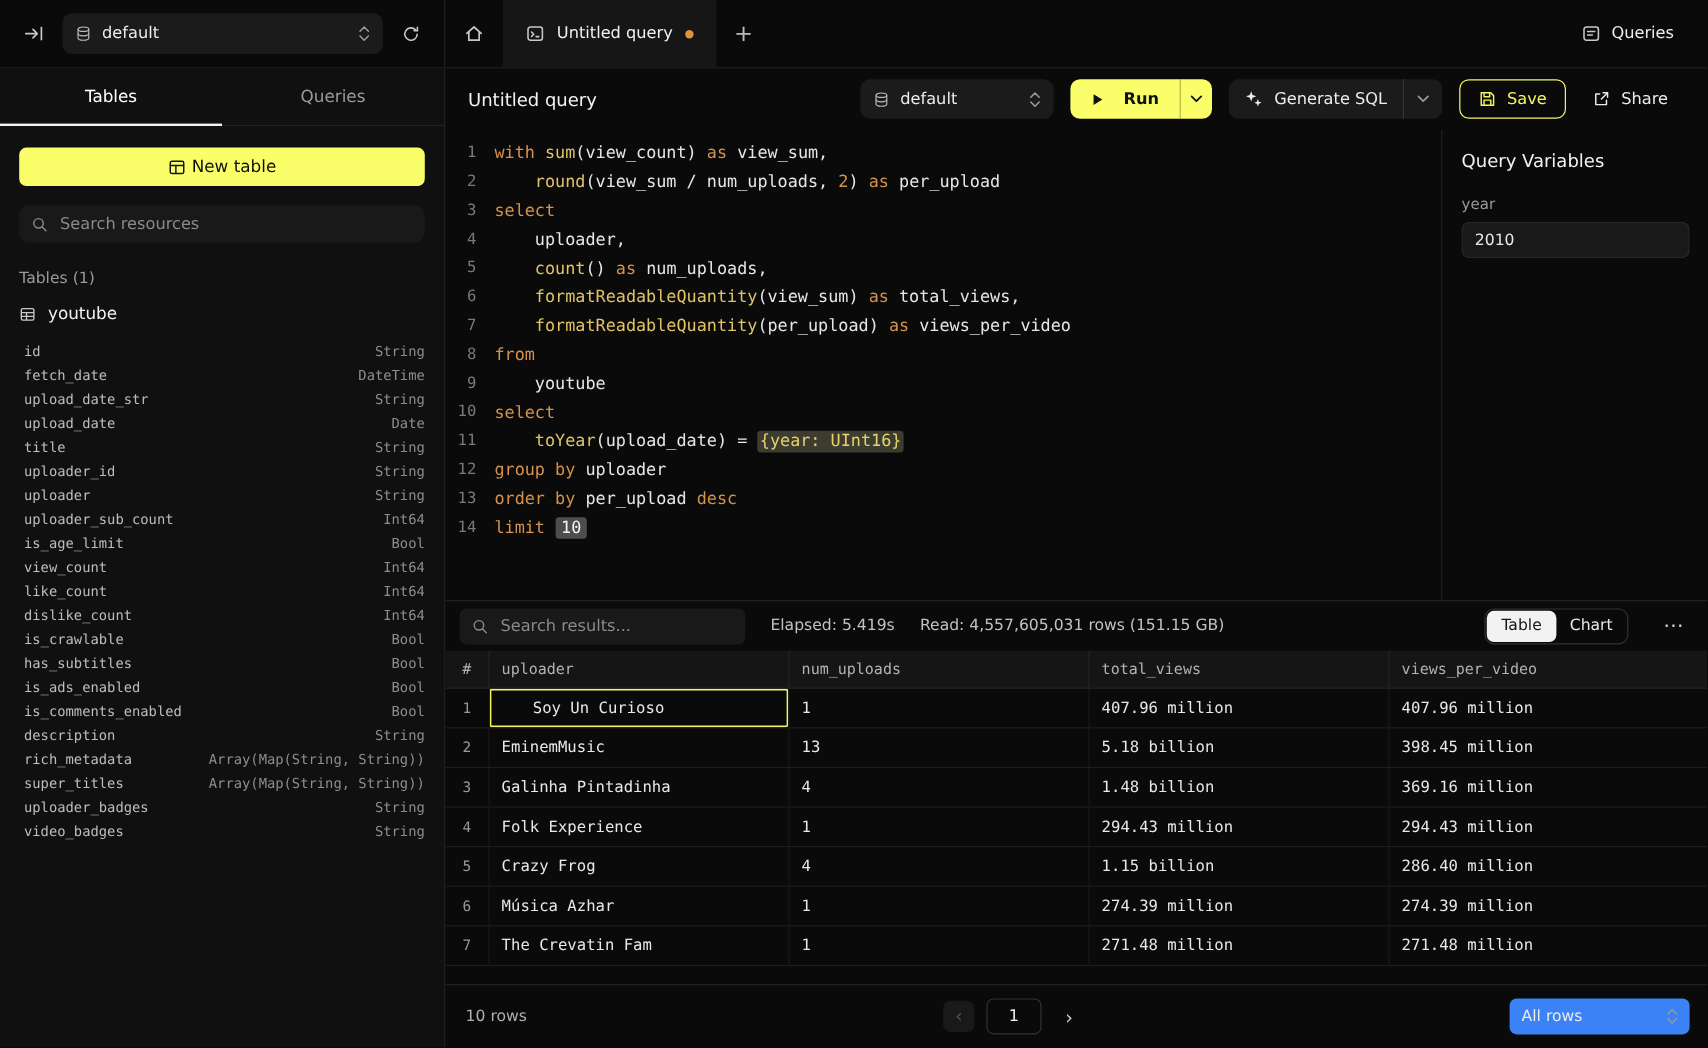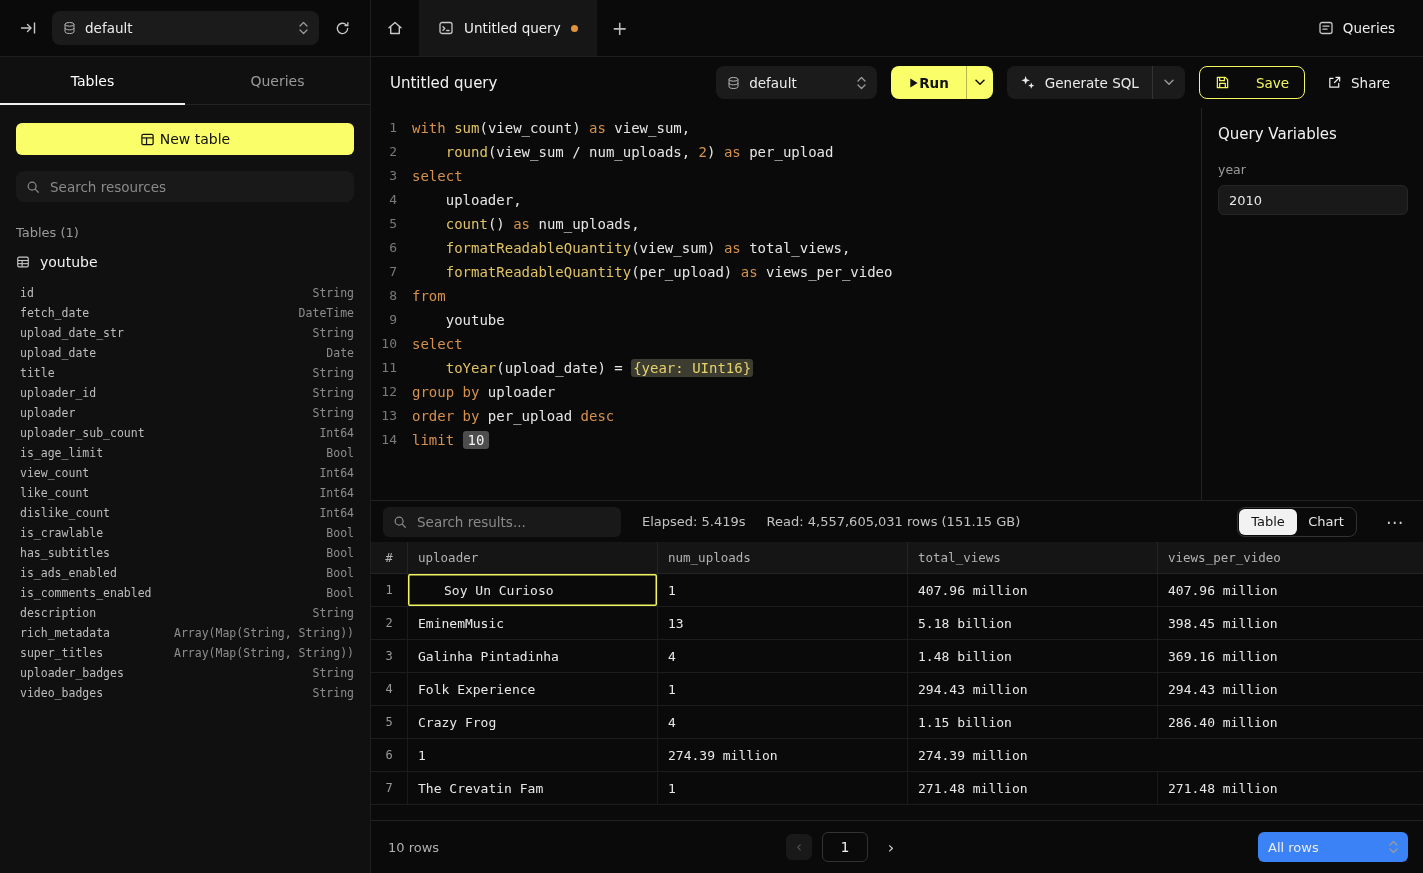--- a/index.html
+++ b/index.html
@@ -48,25 +48,25 @@
   .col-type { color:#8d8d8d; }
 
   
   .main { flex:1; display:flex; flex-direction:column; min-width:0; }
 
   .query-header { height:51px; flex:none; display:flex; align-items:center; gap:14px; padding:0 25px 0 19px; }
   .qh-title { font-size:15px; color:#f2f2f2; margin-right:auto; }
   .qh-select { width:161px; height:33px; background:#1b1b1b; border-radius:8px; display:flex; align-items:center; gap:9px; padding:0 11px; font-size:13.5px; color:#ececec; cursor:pointer; }
   .qh-select .lbl { flex:1; text-align:left; }
   .run-btn { height:33px; border-radius:8px; display:flex; align-items:stretch; overflow:hidden; }
-  .run-main { display:flex; align-items:center; gap:0; padding:0 17px; border:none; background:none; color:#111; font-weight:600; font-size:13.5px; }
+  .run-main { display:flex; align-items:center; gap:16px; padding:0 17px; border:none; background:none; color:#111; font-weight:600; font-size:13.5px; }
   .run-caret { width:27px; display:flex; align-items:center; justify-content:center; border-left:1px solid rgba(0,0,0,.28); background:none; padding:0; border-top:none; border-right:none; border-bottom:none; }
   .gen-btn { height:33px; background:#1b1b1b; border:none; border-radius:8px; color:#ececec; display:flex; align-items:center; gap:10px; padding:0 0 0 13px; font-size:13.5px; }
   .gen-caret { display:flex; align-items:center; justify-content:center; padding:0 11px; margin-left:3px; height:100%; border-left:1px solid #333; }
-  .save-btn { height:33px; background:transparent; border:1px solid #f4f860; border-radius:8px; display:flex; align-items:center; gap:26px; padding:4px 15px; font-size:13.5px; color:#f4f860; }
+  .save-btn { height:33px; background:transparent; border:1px solid #f4f860; border-radius:8px; display:flex; align-items:center; gap:9px; padding:4px 15px; font-size:13.5px; color:#f4f860; }
   .share-btn { height:33px; background:transparent; border:none; display:flex; align-items:center; gap:9px; padding:0 8px; font-size:13.5px; color:#ececec; }
 
   .editor-row { height:392px; flex:none; display:flex; min-width:0; }
   .editor { flex:1; padding-top:8px; overflow:hidden; font-family:"DejaVu Sans Mono","Liberation Mono",monospace; font-size:14px; }
   .code-line { display:flex; line-height:24px; white-space:pre; }
   .ln { width:26px; flex:none; text-align:right; margin-right:15px; color:#7a7a7a; font-size:13px; }
   .c-k { color:#d6924c; }
   .c-f { color:#e0c465; }
   .c-p { color:#e6e6e6; }
   .c-n { color:#d6924c; }
@@ -434,20 +434,21 @@
               </div>
               <div class="grid-row tr">
                 <div class="td num">5</div>
                 <div class="td">Crazy Frog</div>
                 <div class="td">4</div>
                 <div class="td">1.15 billion</div>
                 <div class="td">286.40 million</div>
               </div>
               <div class="grid-row tr">
                 <div class="td num">6</div>
+                <div class="td">Música Azhar</div>
                 <div class="td">1</div>
                 <div class="td">274.39 million</div>
                 <div class="td">274.39 million</div>
               </div>
               <div class="grid-row tr">
                 <div class="td num">7</div>
                 <div class="td">The Crevatin Fam</div>
                 <div class="td">1</div>
                 <div class="td">271.48 million</div>
                 <div class="td">271.48 million</div>

